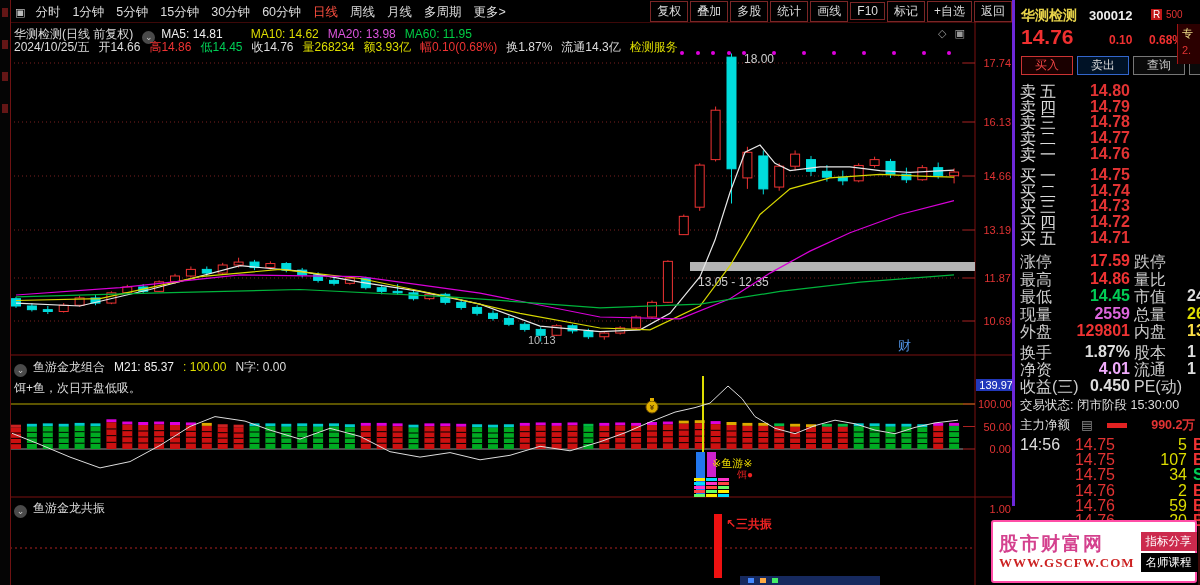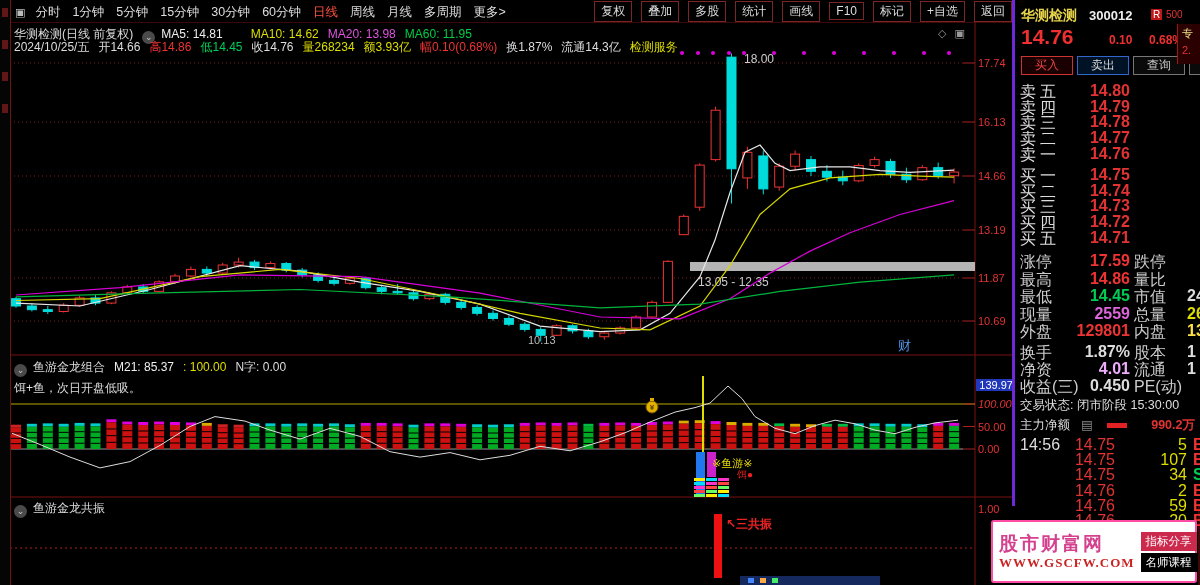--- a/index.html
+++ b/index.html
@@ -8,34 +8,34 @@
   .abs{position:absolute}
   #chart-svg{position:absolute;left:0;top:0;z-index:1}
   svg text{font-family:"Liberation Sans","DejaVu Sans",sans-serif}
   
   #left-strip{left:0;top:0;width:10px;height:585px;background:#050505;border-right:1px solid #6e1212;z-index:4}
   .strip-mark{position:absolute;left:2px;width:6px;height:9px;background:#7a1a1a;opacity:.8}
   
   #toolbar{left:11px;top:0;width:1001px;height:22px;display:flex;justify-content:space-between;align-items:center;z-index:5;background:#000}
   .tb-item{display:inline-block;margin:0 6px;font-size:12.5px;color:#ddd;white-space:nowrap;cursor:default}
   .tb-item.active{color:#ff5040}
-  .tb-btn{display:inline-block;margin-left:9px;padding:1px 6px;border:1px solid #7a2626;font-size:12px;color:#ddd;white-space:nowrap}
+  .tb-btn{display:inline-block;margin-left:2px;padding:1px 6px;border:1px solid #7a2626;font-size:12px;color:#ddd;white-space:nowrap}
   #win-icon{font-size:11px;color:#bbb;margin:0 4px}
   
   #info-line1{left:14px;top:26px;z-index:5;font-size:12px;white-space:nowrap}
   #info-line2{left:14px;top:39px;z-index:5;font-size:12px;white-space:nowrap}
   .tok{display:inline-block;margin-right:9px}
   .chev{display:inline-block;width:13px;height:13px;border-radius:50%;background:#4a4a4a;color:#ccc;
         font-size:9px;line-height:12px;text-align:center;margin-right:6px;vertical-align:-2px}
   
   #ind1-header{left:14px;top:359px;z-index:5;font-size:12px;white-space:nowrap}
   #ind1-note{left:14px;top:380px;z-index:5;font-size:12px;color:#ddd;white-space:nowrap}
   #ind2-header{left:14px;top:500px;z-index:5;font-size:12px;white-space:nowrap}
   
-  .ax-label{position:absolute;left:978px;width:33px;text-align:left;font-size:11px;color:#e23333;z-index:4}
+  .ax-label{position:absolute;left:978px;width:33px;text-align:right;font-size:11px;color:#e23333;z-index:4}
   .ax-box{position:absolute;left:976px;width:37px;text-align:right;font-size:11px;color:#fff;background:#2238bb;z-index:4}
   
   #right-panel{left:1012px;top:0;width:188px;height:506px;z-index:6;background:#000;border-left:3px solid #6d28d9}
   #rp-name{position:absolute;left:6px;top:7px;font-size:14px;font-weight:bold;color:#e8d44a}
   #rp-code{position:absolute;left:74px;top:8px;font-size:13px;font-weight:bold;color:#eee}
   #rp-rbadge{position:absolute;left:136px;top:9px;font-size:10px;background:#c01818;color:#fff;padding:0 2px}
   #rp-rtag{position:absolute;left:151px;top:9px;font-size:10px;color:#e23333}
   #rp-price{position:absolute;left:6px;top:25px;font-size:21px;font-weight:bold;color:#f03030}
   #rp-change{position:absolute;left:94px;top:33px;font-size:12px;font-weight:bold;color:#f03030}
   #rp-pct{position:absolute;left:134px;top:33px;font-size:12px;font-weight:bold;color:#f03030}
@@ -770,16 +770,16 @@
     </div>
 </div>
 
 <div class="ax-label" style="top: 57px;">17.74</div>
 <div class="ax-label" style="top: 116px;">16.13</div>
 <div class="ax-label" style="top: 170px;">14.66</div>
 <div class="ax-label" style="top: 224px;">13.19</div>
 <div class="ax-label" style="top: 272px;">11.87</div>
 <div class="ax-label" style="top: 315px;">10.69</div>
 <div class="ax-box" style="top: 379.014px;">139.97</div>
-<div class="ax-label" style="top: 398px; font-style: italic;">100.00</div>
+<div class="ax-label" style="top: 398px;">100.00</div>
 <div class="ax-label" style="top: 420.5px;">50.00</div>
 <div class="ax-label" style="top: 443px;">0.00</div>
 <div class="ax-label" style="top: 503px;">1.00</div>
 
 </body></html>

